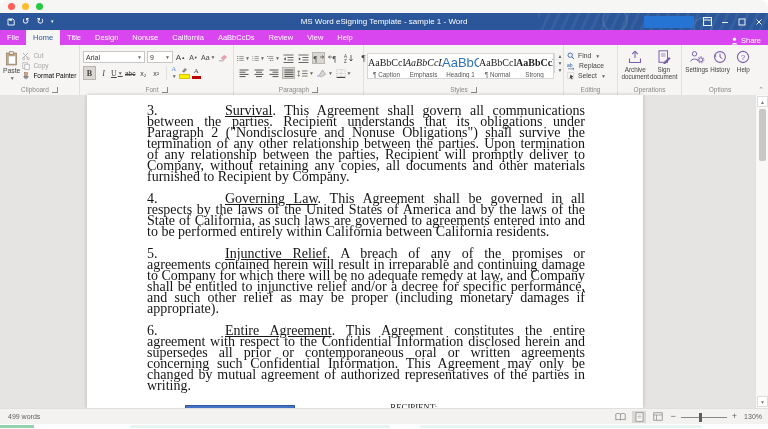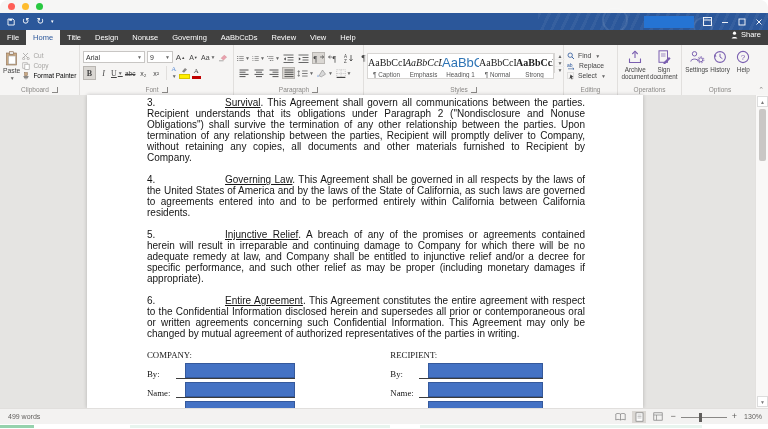--- a/index.html
+++ b/index.html
@@ -19,21 +19,21 @@
      background:repeating-linear-gradient(115deg,rgba(255,255,255,.10) 0 3px,rgba(255,255,255,0) 3px 9px);}
   .tb-circle{position:absolute;border:2px solid rgba(255,255,255,.10);border-radius:50%;}
   .qat{position:absolute;left:7px;top:0;height:17px;display:flex;align-items:center;gap:7px;font-size:9px;}
   .qat span{line-height:1;}
   .win-title{position:absolute;left:150px;right:150px;top:0;height:17px;line-height:17px;text-align:center;font-size:8px;white-space:nowrap;}
   .tb-right{position:absolute;right:5px;top:0;height:17px;display:flex;align-items:center;gap:9px;}
   .signin-rect{width:50px;height:12px;background:#2574d4;}
   .wc{display:flex;align-items:center;}
 
   
-  .menubar{position:absolute;left:0;top:30px;width:768px;height:15px;background:#404040;display:flex;align-items:flex-start;color:#fff;font-size:7.5px;}
+  .menubar{position:absolute;left:0;top:30px;width:768px;height:15px;background:#d946ef;display:flex;align-items:flex-end;color:#fff;font-size:7.5px;}
   .tab{padding:0 7px;line-height:15px;cursor:default;white-space:nowrap;}
   .tab.active{background:#f6f5f4;color:#2b579a;}
   .tellme{display:flex;align-items:center;gap:4px;margin-left:12px;white-space:nowrap;}
   .share{margin-left:auto;margin-right:7px;display:flex;align-items:center;gap:3px;white-space:nowrap;}
 
   
   .ribbon{position:absolute;left:0;top:45px;width:768px;height:50px;background:#f6f5f4;border-bottom:1px solid #d5d2cf;display:flex;}
   .rgroup{position:relative;display:flex;flex-direction:column;border-right:1px solid #e1dfdd;padding:2px 3px 0 3px;box-sizing:border-box;}
   .rg-body{flex:1;display:flex;}
   .rg-label{height:11px;font-size:6.5px;color:#8a8886;display:flex;align-items:center;justify-content:center;gap:3px;}
@@ -83,21 +83,21 @@
   .ed-row{display:flex;align-items:center;gap:3px;font-size:6.8px;color:#444;white-space:nowrap;}
 
   
   .bigbtn{display:flex;flex-direction:column;align-items:center;justify-content:flex-start;padding-top:2px;gap:1px;font-size:6.3px;color:#444;text-align:center;line-height:7px;}
   .chevron-up{position:absolute;right:4px;bottom:1px;font-size:7px;color:#8a8886;}
 
   
   .doc-area{position:absolute;left:0;top:95px;width:768px;height:313px;background:#e5e4e2;}
   .page{position:absolute;left:87px;top:0;width:556px;height:313px;background:#fff;box-shadow:0 0 4px rgba(0,0,0,.22);}
   .doc-text{position:absolute;left:60px;top:2px;width:438px;color:#151515;}
-  .para{font-family:Liberation Sans, sans-serif;font-size:10px;line-height:11px;text-align:justify;margin:0 0 11px 0;}
+  .para{font-family:Liberation Serif, serif;font-size:14px;line-height:11px;text-align:justify;margin:8px 0 11px 0;}
   .pnum{display:inline-block;width:78px;}
   .phead{text-decoration:underline;}
   .witness{text-align:left;text-indent:78px;margin-bottom:9px;}
   .sig-area{display:flex;margin-top:2px;}
   .sig-col{width:250px;font-family:"Liberation Serif",serif;font-size:8.8px;}
   .sig-col.recip{width:200px;}
   .party{margin-bottom:1px;}
   .f-row{display:flex;align-items:flex-end;margin-top:3px;height:16px;}
   .f-label{width:29px;}
   .f-line{position:relative;height:16px;border-bottom:1px solid #3c3c3c;width:119px;}
@@ -145,20 +145,21 @@
     <div class="tb-circle" style="right:55px;top:4px;width:16px;height:16px;"></div>
     <div class="qat">
       <svg width="8" height="8" viewBox="0 0 8 8">
           <path d="M1 1h5l1.2 1.2V7H1z" fill="none" stroke="#fff" stroke-width="0.9"></path>
           <rect x="2.3" y="1" width="2.6" height="1.7" fill="#fff"></rect>
         </svg>
       <span>↺</span>
       <span>↻</span>
       <span style="font-size:5px">▾</span>
     </div>
+    <div class="win-title">MS Word eSigning Template - sample 1  -  Word</div>
     <div class="tb-right">
       <div class="signin-rect"></div>
       <svg class="wc" width="9" height="9" viewBox="0 0 9 9">
           <rect x="0.5" y="0.5" width="8" height="8" fill="none" stroke="#fff" stroke-width="0.9"></rect>
           <path d="M1 3h7" stroke="#fff" stroke-width="0.9"></path>
         </svg>
       <svg class="wc" width="8" height="8" viewBox="0 0 8 8">
           <path d="M1 4.5h6" stroke="#fff" stroke-width="0.9"></path>
         </svg>
       <svg class="wc" width="8" height="8" viewBox="0 0 8 8">
@@ -170,21 +171,21 @@
     </div>
   </div>
 
   <div class="menubar">
     <div style="display:flex;">
         <div class="tab">File</div>
         <div class="tab active">Home</div>
         <div class="tab">Title</div>
         <div class="tab">Design</div>
         <div class="tab">Nonuse</div>
-        <div class="tab">Governing</div>
+        <div class="tab">California</div>
         <div class="tab">AaBbCcDs</div>
         <div class="tab">Review</div>
         <div class="tab">View</div>
         <div class="tab">Help</div>
       </div>
     <div class="share">
       <svg width="7" height="8" viewBox="0 0 7 8">
           <circle cx="3.5" cy="2.2" r="1.6" fill="#fff"></circle>
           <path d="M0.7 7.4c0-2 5.6-2 5.6 0z" fill="#fff"></path>
         </svg>
@@ -602,21 +603,20 @@
     <div class="page">
       <div class="doc-text">
         <div>
             <div class="para"><span class="pnum">3.</span><span class="phead">Survival</span><span>.  This Agreement shall govern all communications between the parties.  Recipient understands that its obligations under Paragraph 2 ("Nondisclosure and Nonuse Obligations") shall survive the termination of any other relationship between the parties.  Upon termination of any relationship between the parties, Recipient will promptly deliver to Company, without retaining any copies, all documents and other materials furnished to Recipient by Company.</span></div>
             <div class="para"><span class="pnum">4.</span><span class="phead">Governing Law</span><span>.  This Agreement shall be governed in all respects by the laws of the United States of America and by the laws of the State of California, as such laws are governed to agreements entered into and to be performed entirely within California between California residents.</span></div>
             <div class="para"><span class="pnum">5.</span><span class="phead">Injunctive Relief</span><span>.  A breach of any of the promises or agreements contained herein will result in irreparable and continuing damage to Company for which there will be no adequate remedy at law, and Company shall be entitled to injunctive relief and/or a decree for specific performance, and such other relief as may be proper (including monetary damages if appropriate).</span></div>
             <div class="para"><span class="pnum">6.</span><span class="phead">Entire Agreement</span><span>.  This Agreement constitutes the entire agreement with respect to the Confidential Information disclosed herein and supersedes all prior or contemporaneous oral or written agreements concerning such Confidential Information.  This Agreement may only be changed by mutual agreement of authorized representatives of the parties in writing.</span></div>
           </div>
         <div class="sig-area">
             <div class="sig-col">
-              <div class="party">COMPANY:</div>
               <div class="f-row">
                 <span class="f-label">By:</span>
                 <span class="f-line">
                   <span class="f-box" style="background: rgb(68, 114, 196);"></span>
                 </span>
               </div>
               <div class="f-row">
                 <span class="f-label">Name:</span>
                 <span class="f-line">
                   <span class="f-box" style="background: rgb(68, 114, 196);"></span>

